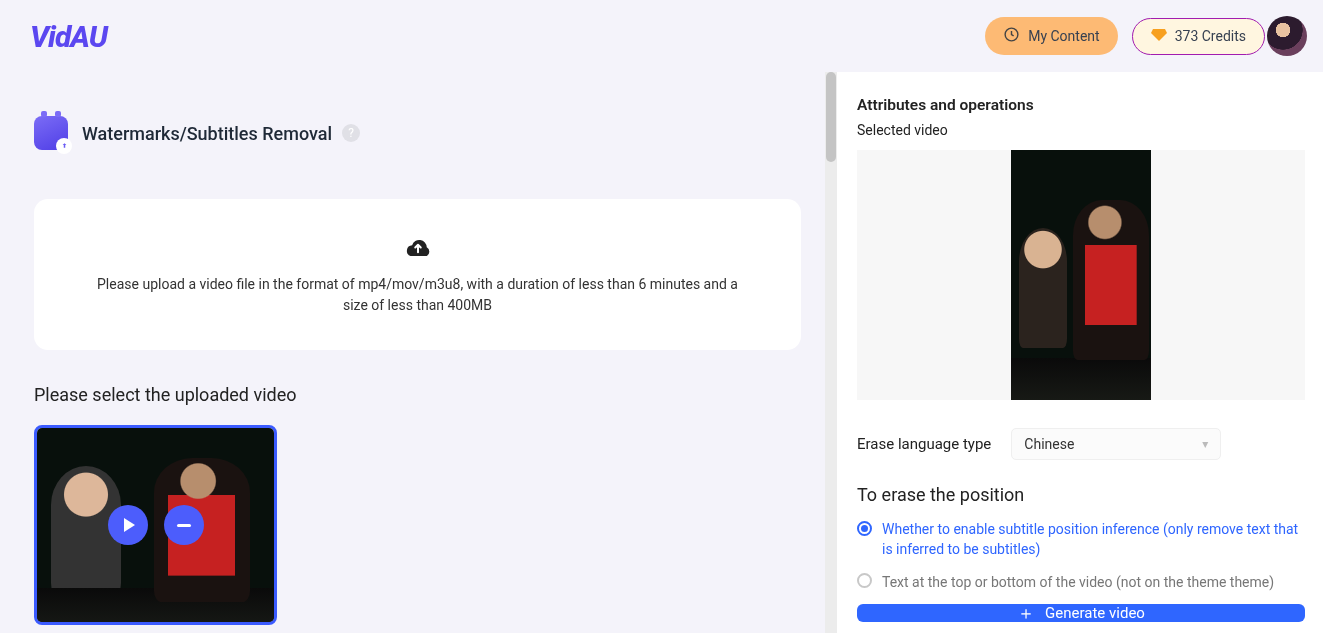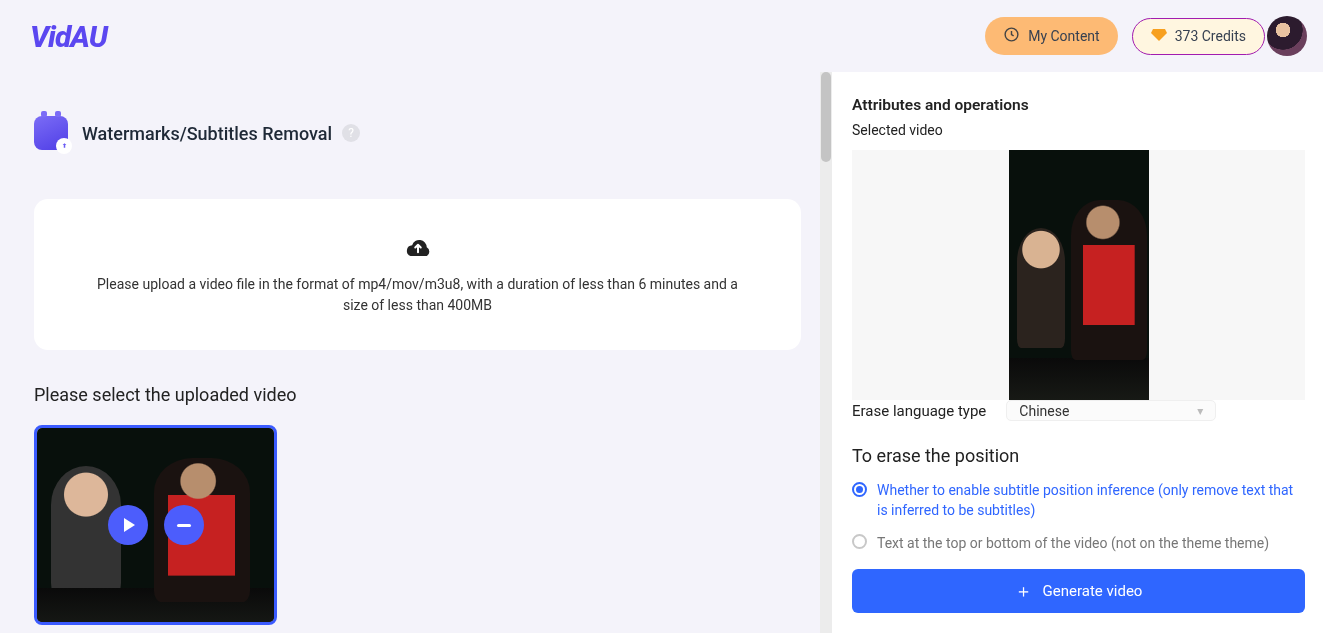--- a/index.html
+++ b/index.html
@@ -61,21 +61,21 @@
   }
   .left {
     flex: 1;
     padding: 44px 30px 0 34px;
     overflow: hidden;
   }
   .right {
     width: 492px;
     background: #fff;
     padding: 24px 6px 20px 20px;
-    border-left: 1px solid #ec4899;
+    border-left: 6px solid #ec4899;
     display: flex;
     flex-direction: column;
     position: relative;
   }
   .scroll-gutter {
     position: absolute;
     left: -12px;
     top: 0;
     bottom: 0;
     width: 12px;
@@ -305,29 +305,30 @@
     position: absolute;
     left: 0; right: 0; bottom: 0;
     height: 42px;
     background: linear-gradient(#0a0a0a, #171915);
   }
 
   .form-row {
     display: flex;
     align-items: center;
     gap: 20px;
+    margin-top: 28px;
     margin-right: 12px;
   }
   .form-label {
     font-size: 15px;
     color: #222;
   }
   .select {
     flex: 0 0 210px;
-    height: 21px;
+    height: 32px;
     background: #fbfbfb;
     border: 1px solid #efefef;
     border-radius: 5px;
     padding: 0 12px;
     display: flex;
     align-items: center;
     justify-content: space-between;
     color: #333;
     cursor: pointer;
   }

